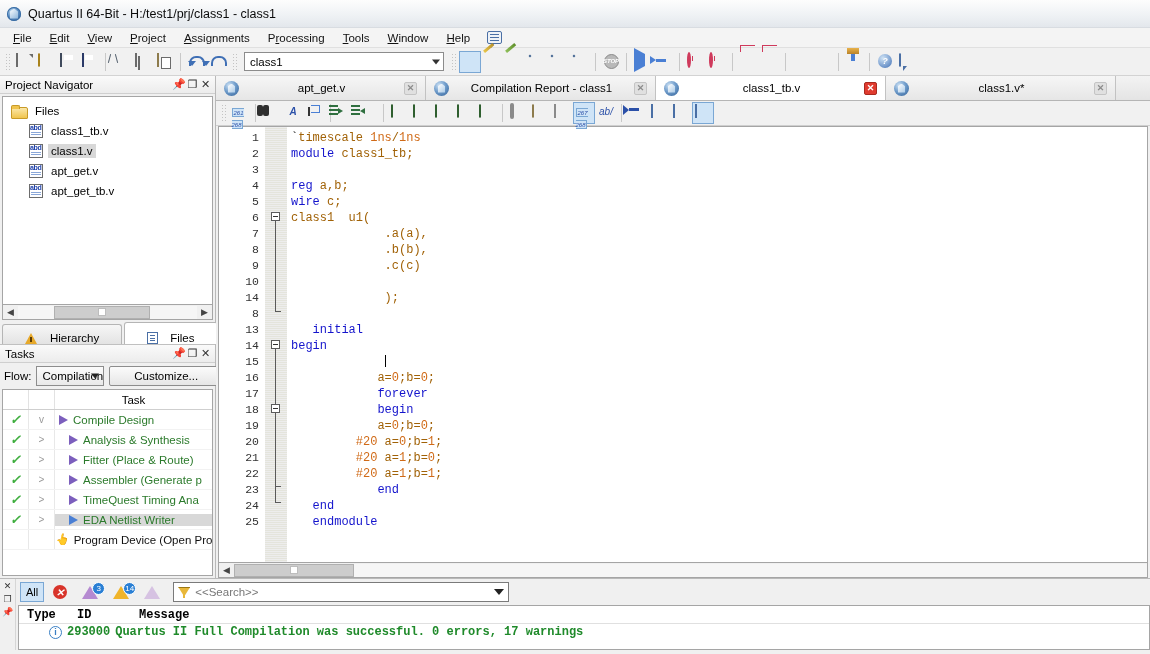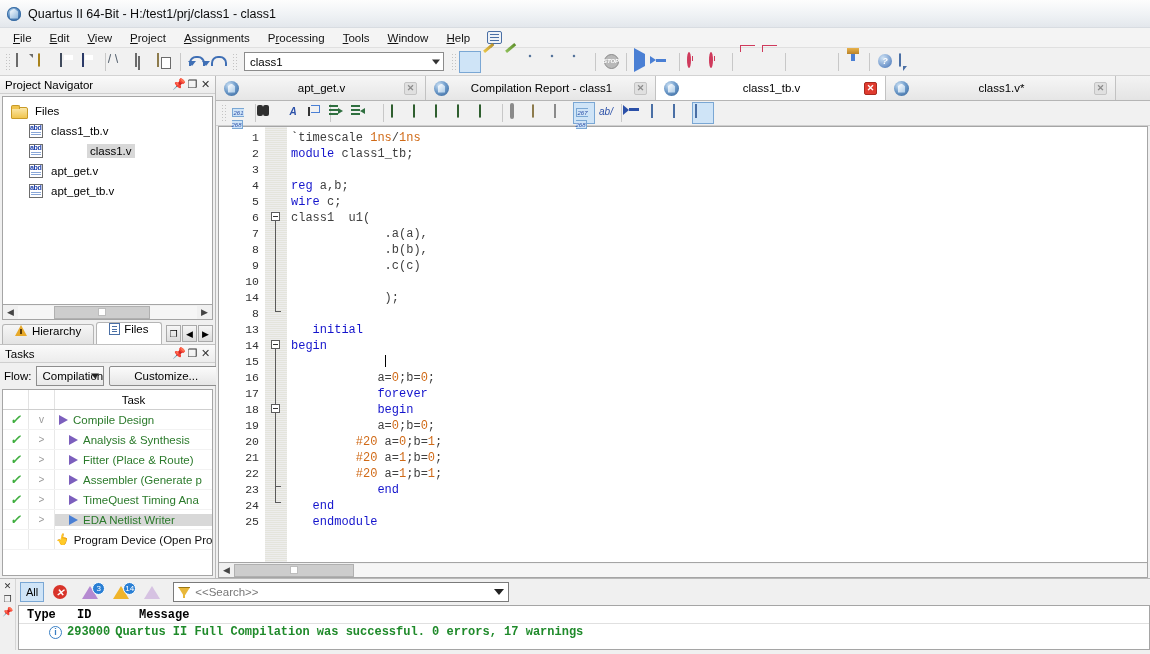--- a/index.html
+++ b/index.html
@@ -99,21 +99,21 @@
          justify-content:center; font-size:11px; color:#333; cursor:default;}
 
   .navbody{
     flex:1; background:#fff; border:1px solid #a5a5a5; margin:2px 2px 0 2px;
     overflow:hidden; position:relative;
   }
   .tree{ padding:4px 0 0 0; }
   .trow{ height:20px; display:flex; align-items:center; padding-left:8px; cursor:default;}
   .trow.child{ padding-left:26px; }
   .trow .lbl{ font-size:11.5px; padding:1px 3px; white-space:nowrap; }
-  .trow.selected .lbl{ background:#d8d8d8;margin-left:39px; }
+  .trow.selected .lbl{ background:#d8d8d8; }
   .folder{
     width:16px;height:13px;margin-right:5px;flex:none;position:relative;
   }
   .folder::before{
     content:"";position:absolute;left:0;top:2px;width:15px;height:10px;
     background:linear-gradient(#fbe7a9,#f0c44d);
     border:1px solid #c89a27;border-radius:1px 2px 1px 1px;
   }
   .folder::after{
     content:"";position:absolute;left:0;top:0px;width:7px;height:3px;
@@ -148,22 +148,22 @@
   .sb-thumb::after{
     content:""; position:absolute; left:50%; top:50%; transform:translate(-50%,-50%);
     width:6px;height:6px;background:#fff;border:1px solid #bdbdbd;
   }
 
   .tabstrip{
     height:24px; display:flex; align-items:flex-end; padding:0 2px;
     background:#f0f0f0;
   }
   .ptab{
-    height:20px; display:flex; align-items:flex-start; gap:4px;
-    padding:0 12px; font-size:11.5px;
+    height:20px; display:flex; align-items:flex-end; gap:12px;
+    padding:0 22px; font-size:11.5px;
     background:linear-gradient(#f6f6f6,#e3e3e3);
     border:1px solid #b5b5b5; border-bottom:none;
     border-radius:3px 3px 0 0; margin-right:2px; cursor:default;
   }
   .ptab.active{ background:#fff; height:22px; }
   .hier-ic{ width:13px;height:11px;flex:none;position:relative; }
   .hier-ic::before{
     content:"";position:absolute;left:0;bottom:0;
     width:0;height:0;border-left:6px solid transparent;border-right:6px solid transparent;
     border-bottom:11px solid #e7a92a;
@@ -276,21 +276,21 @@
     width:22px;flex:none;background:#e8e8e0;position:relative;
     background-image:repeating-linear-gradient(180deg,#ededed 0 1px,#e4e4dc 1px 2px);
   }
   .codecol{
     flex:1;font-family:"Liberation Mono", monospace;font-size:12px;
     padding-top:3px; position:relative; overflow:hidden;
   }
   .codecol .ln{ height:16px;line-height:16px;white-space:pre;padding-left:4px; }
   .kw{ color:#1414cc; }
   .num{ color:#d06a17; }
-  .plain{ color:#404040; }
+  .plain{ color:#a16207; }
   .tick{ color:#000; }
   .caret{
     display:inline-block;width:1px;height:12px;background:#000;
     vertical-align:-2px;
   }
 
   
   .foldbox{
     position:absolute;width:9px;height:9px;border:1px solid #5a5a5a;background:#fff;
   }

